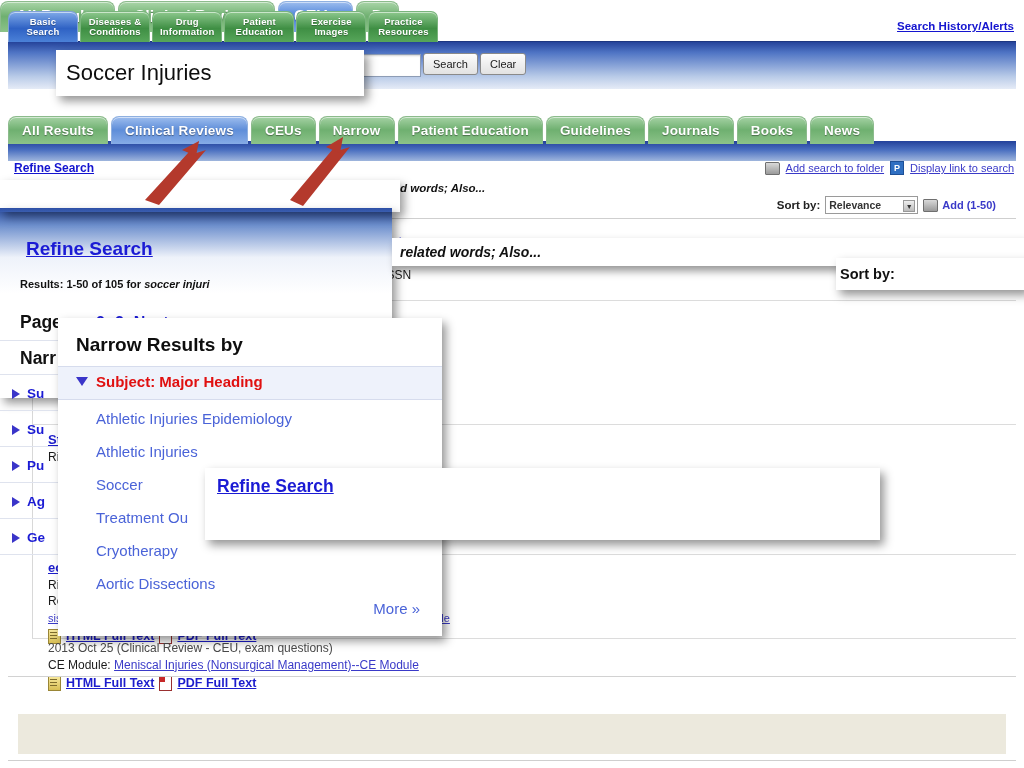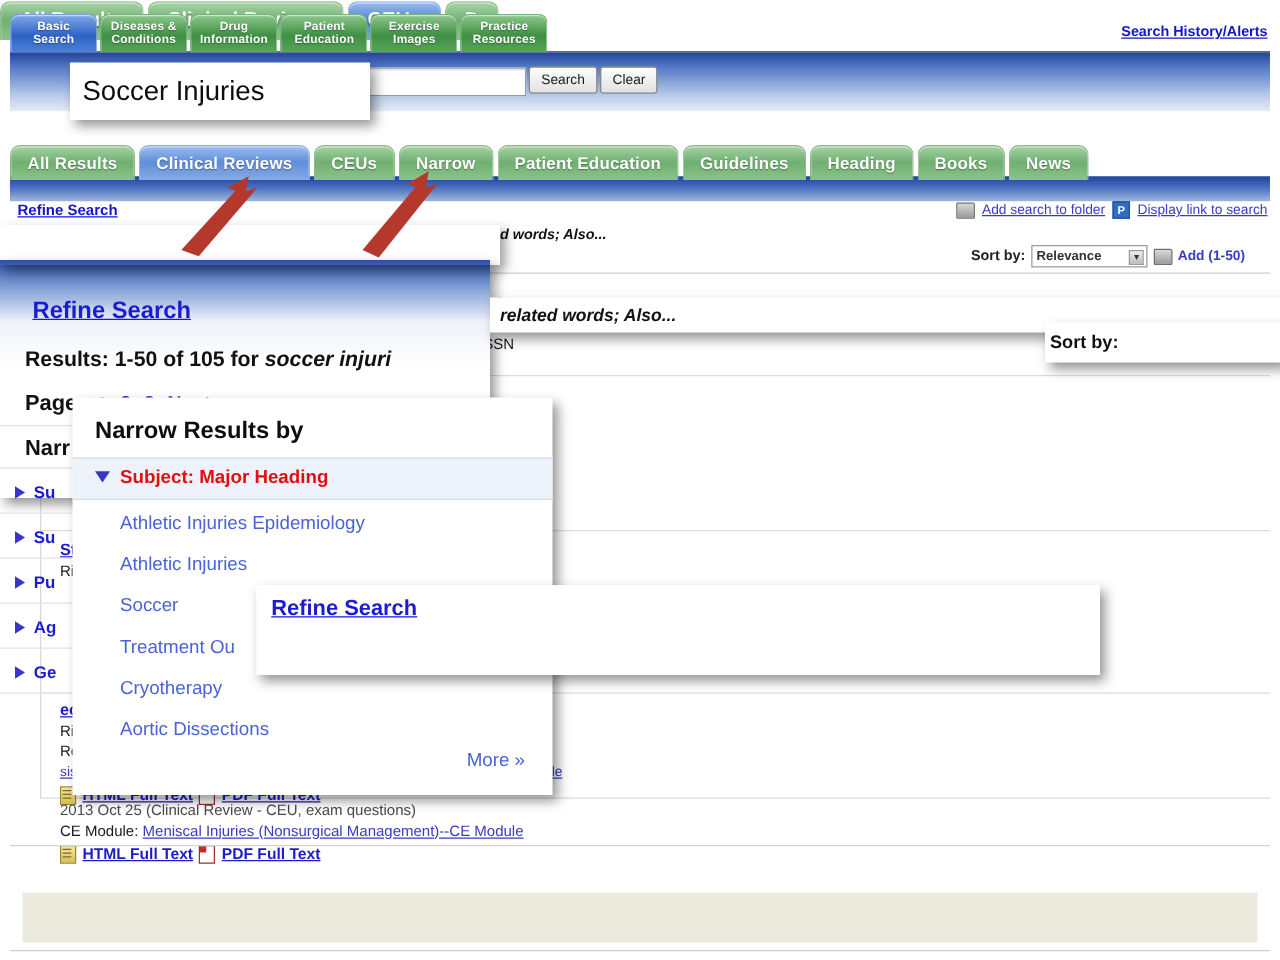--- a/index.html
+++ b/index.html
@@ -92,28 +92,28 @@
   .ft-link{color:#1c1ccc;font-weight:bold;text-decoration:underline;font-size:12.5px;}
   .ico-html{width:11px;height:13px;background:linear-gradient(#f6e79a,#d8bf55);border:1px solid #9a8636;position:relative;}
   .ico-html:after{content:"";position:absolute;left:1px;top:2px;width:7px;height:1px;background:#7d6c2c;box-shadow:0 3px 0 #7d6c2c,0 6px 0 #7d6c2c;}
   .ico-pdf{width:11px;height:13px;background:#ffffff;border:1px solid #9a3030;position:relative;}
   .ico-pdf:after{content:"";position:absolute;left:0;top:0;width:5px;height:5px;background:#c62828;}
 
   
   .ovl{position:absolute;background:#ffffff;box-shadow:4px 5px 9px rgba(0,0,0,.42);}
 
   
-  #ovl-search{left:56px;top:50px;width:240px;height:46px;z-index:20;display:flex;align-items:center;}
+  #ovl-search{left:56px;top:50px;width:308px;height:46px;z-index:20;display:flex;align-items:center;}
   #ovl-search .txt{margin-left:10px;font-size:22px;color:#0e0e0e;}
 
   
   #ovl-refine{left:0px;top:208px;width:392px;height:190px;z-index:18;
      background:linear-gradient(#2c4fa6 0%,#6d8fcd 9%,#eef2fa 26%,#ffffff 45%,#ffffff 100%);}
   #ovl-refine .rs-link{position:absolute;left:26px;top:30px;font-size:19px;font-weight:bold;color:#1b1bd4;text-decoration:underline;}
-  #ovl-refine .rs-results{position:absolute;left:20px;top:70px;font-size:17px;font-weight:bold;color:#111;white-space:nowrap;}
+  #ovl-refine .rs-results{position:absolute;left:20px;top:70px;font-size:11px;font-weight:bold;color:#111;white-space:nowrap;}
   #ovl-refine .rs-results i{font-weight:bold;}
   #ovl-refine .rs-page{position:absolute;left:20px;top:104px;font-size:17.5px;font-weight:bold;color:#111;display:flex;align-items:baseline;gap:10px;}
   #ovl-refine .rs-page .pg-cur{color:#666;font-size:15px;font-weight:normal;}
   #ovl-refine .rs-page .pg{color:#1b1bd4;font-size:16px;font-weight:bold;}
   #ovl-refine .rs-narrow{position:absolute;left:20px;top:140px;font-size:17.5px;font-weight:bold;color:#111;}
   .facet-row{position:absolute;left:12px;display:flex;align-items:center;gap:7px;font-size:13.5px;font-weight:bold;color:#1b1bd4;}
   .facet-row .tri{width:0;height:0;border-left:8px solid #3a35c9;border-top:5px solid transparent;border-bottom:5px solid transparent;}
   .facet-sep{position:absolute;left:0;width:392px;height:1px;background:#dfe3ee;}
 
   
@@ -194,21 +194,21 @@
   </div>
   <div id="find-bar-bottom"></div>
 
   <div id="res-tabs">
     <div class="rtab green">All Results</div>
     <div class="rtab blue">Clinical Reviews</div>
     <div class="rtab green">CEUs</div>
     <div class="rtab green">Narrow</div>
     <div class="rtab green">Patient Education</div>
     <div class="rtab green">Guidelines</div>
-    <div class="rtab green">Heading</div>
+    <div class="rtab green">Journals</div>
     <div class="rtab green">Books</div>
     <div class="rtab green">News</div>
   </div>
   <div id="res-band"></div>
 
   <a id="refine-link-bg">Refine Search</a>
   <div id="addfolder-row">
     <span class="folder-ico"></span>
     <a class="mini-link">Add search to folder</a>
     <span class="disp-ico">P</span>

